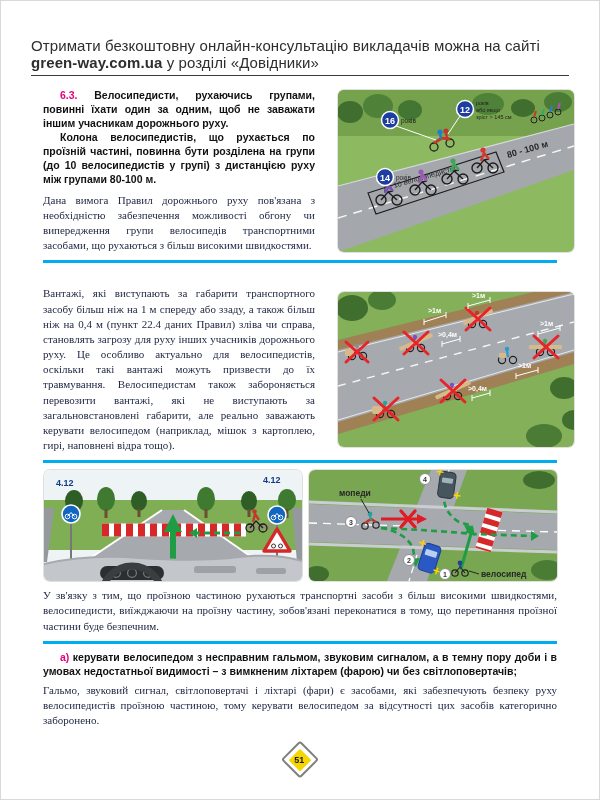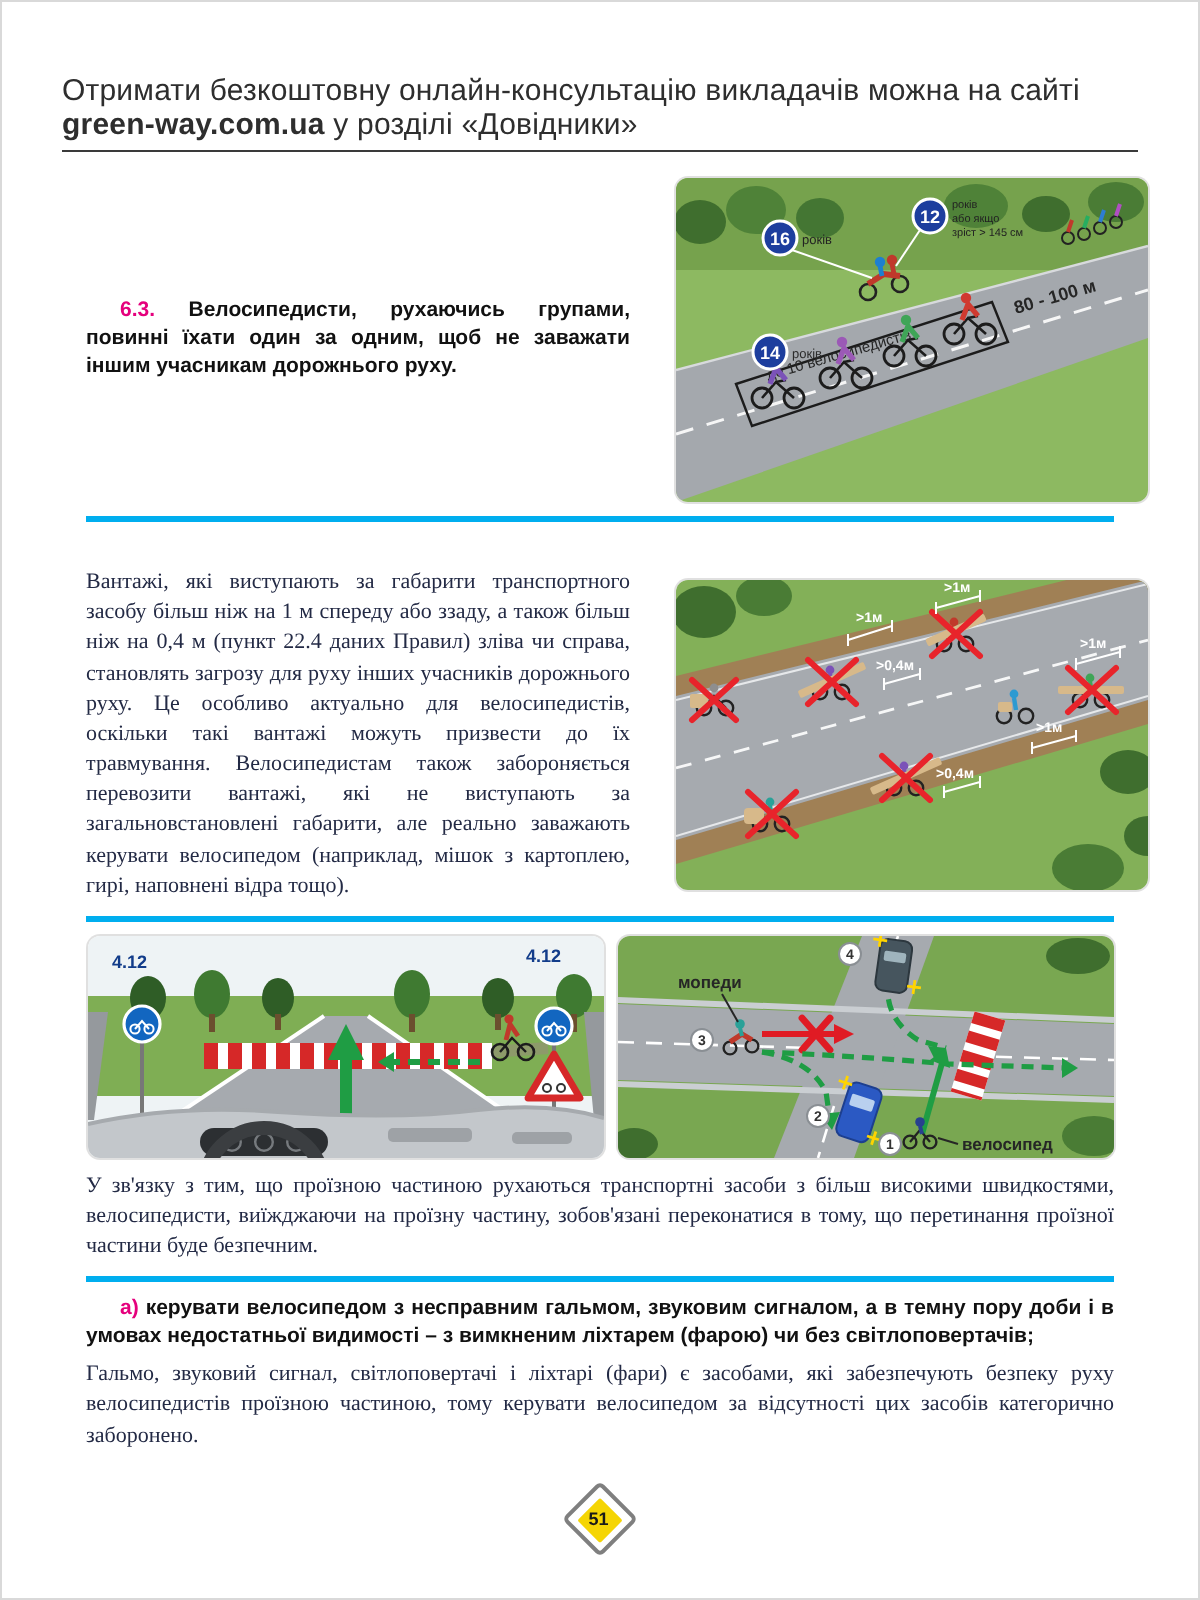--- a/index.html
+++ b/index.html
@@ -74,20 +74,22 @@
 
 <div class="header">
   <span>Отримати безкоштовну онлайн-консультацію викладачів можна на сайті </span><b>green-way.com.ua</b><span> у розділі «Довідники»</span>
 </div>
 
 <div class="content">
 
   <div class="row" style="margin-top:13px;">
     <div class="col-text">
       <p class="lead"><span class="sec-num">6.3.</span> <span>Велосипедисти, рухаючись групами, повинні їхати один за одним, щоб не заважати іншим учасникам дорожнього руху.</span></p>
+      <p class="lead"><span>Колона велосипедистів, що рухається по проїзній частині, повинна бути розділена на групи (до 10 велосипедистів у групі) з дистанцією руху між групами 80-100 м.</span></p>
+      <p class="bodytext" style="margin-top:6px;">Дана вимога Правил дорожнього руху пов'язана з необхідністю забезпечення можливості обгону чи випередження групи велосипедів транспортними засобами, що рухаються з більш високими швидкостями.</p>
     </div>
     <div class="photo">
       <svg width="236" height="162" viewBox="0 0 236 162">
         <rect width="236" height="162" fill="#8db961"></rect>
         <rect width="236" height="46" fill="#76a24d"></rect>
         <g>
           <ellipse cx="12" cy="22" rx="13" ry="11" fill="#3f6e2e"></ellipse>
             <ellipse cx="40" cy="16" rx="15" ry="12" fill="#4f8238"></ellipse>
           <ellipse cx="72" cy="20" rx="12" ry="10" fill="#447633"></ellipse>
             <ellipse cx="150" cy="14" rx="16" ry="11" fill="#4f8238"></ellipse>

